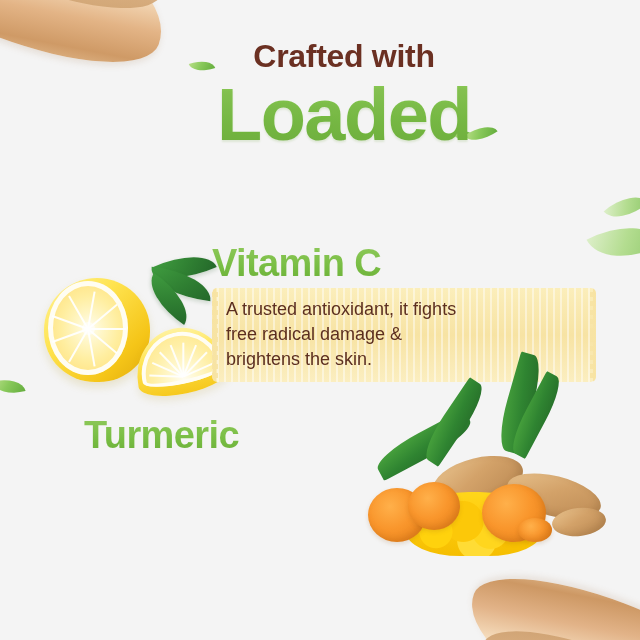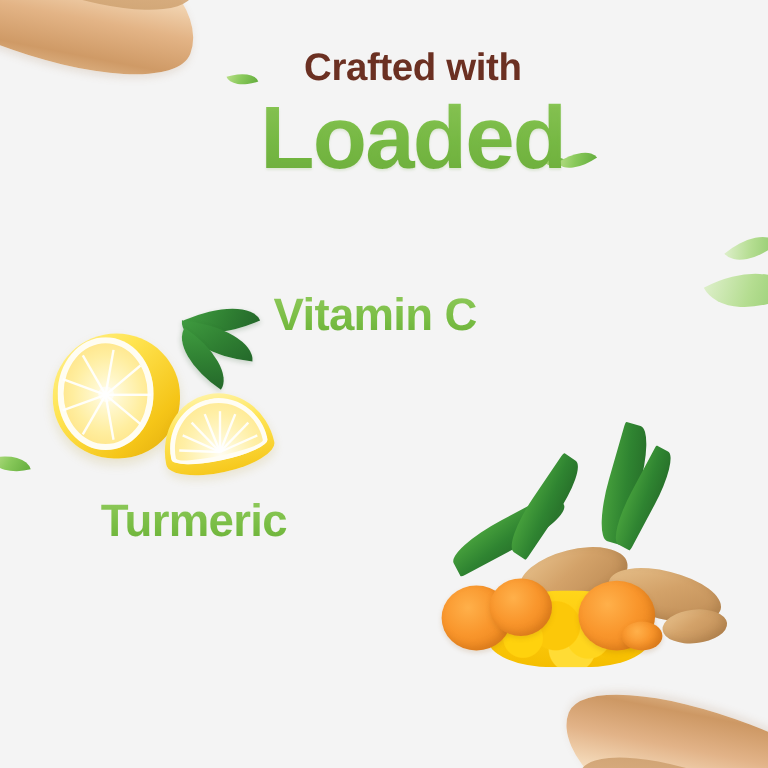--- a/index.html
+++ b/index.html
@@ -348,22 +348,28 @@
         <div class="wseg" style="transform:rotate(-34deg);"></div>
         <div class="wseg" style="transform:rotate(-12deg);"></div>
         <div class="wseg" style="transform:rotate(-100deg);"></div>
         <div class="wseg" style="transform:rotate(-122deg);"></div>
         <div class="wseg" style="transform:rotate(-144deg);"></div>
         <div class="wseg" style="transform:rotate(-166deg);"></div>
       </div>
     </div>
   </div>
 
-  <div class="block" style="left:212px; top:244px; width:384px;margin-left:16px;">
+  <div class="block" style="left:212px; top:244px; width:384px;">
     <h2 class="ing-title">Vitamin C</h2>
+    <div class="band">
+      <div class="band-bg"></div>
+      <div class="band-text">A trusted antioxidant, it fights
+free radical damage &amp;
+brightens the skin.</div>
+    </div>
   </div>
 
   <div class="turm-art" style="left:366px; top:396px; width:246px; height:164px;">
     <div class="turm-blade" style="left:6px;   top:36px;  width:104px; height:26px; transform:rotate(-28deg);"></div>
     <div class="turm-blade" style="left:42px;  top:14px;  width:92px;  height:24px; transform:rotate(-56deg);"></div>
     <div class="turm-blade" style="left:104px; top:-6px;  width:100px; height:26px; transform:rotate(-74deg);"></div>
     <div class="turm-blade" style="left:126px; top:8px;   width:88px;  height:22px; transform:rotate(-62deg);"></div>
 
     <div class="turm-root" style="left:66px;  top:62px;  width:92px; height:44px; transform:rotate(-14deg);"></div>
     <div class="turm-root" style="left:140px; top:80px;  width:96px; height:40px; transform:rotate(14deg);"></div>

